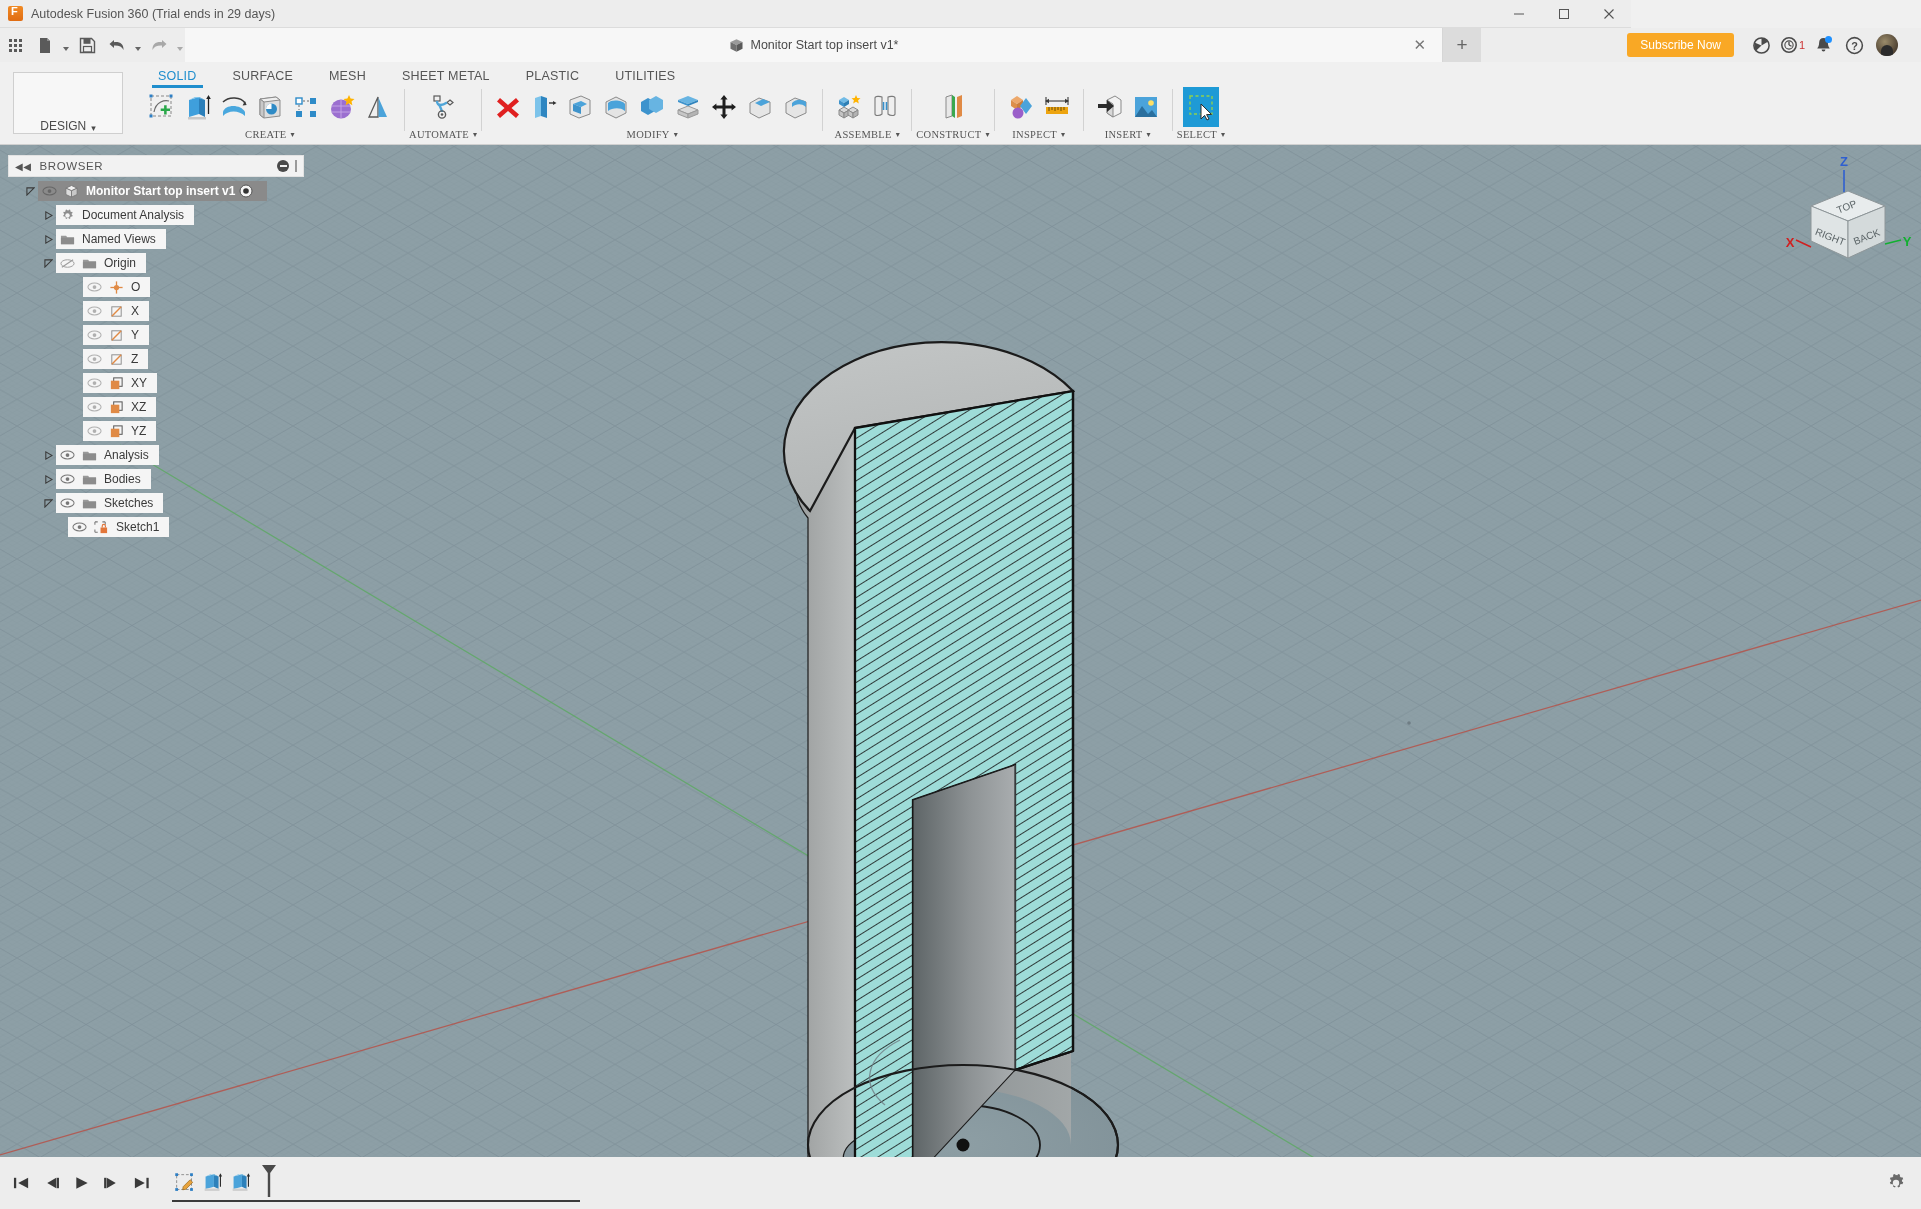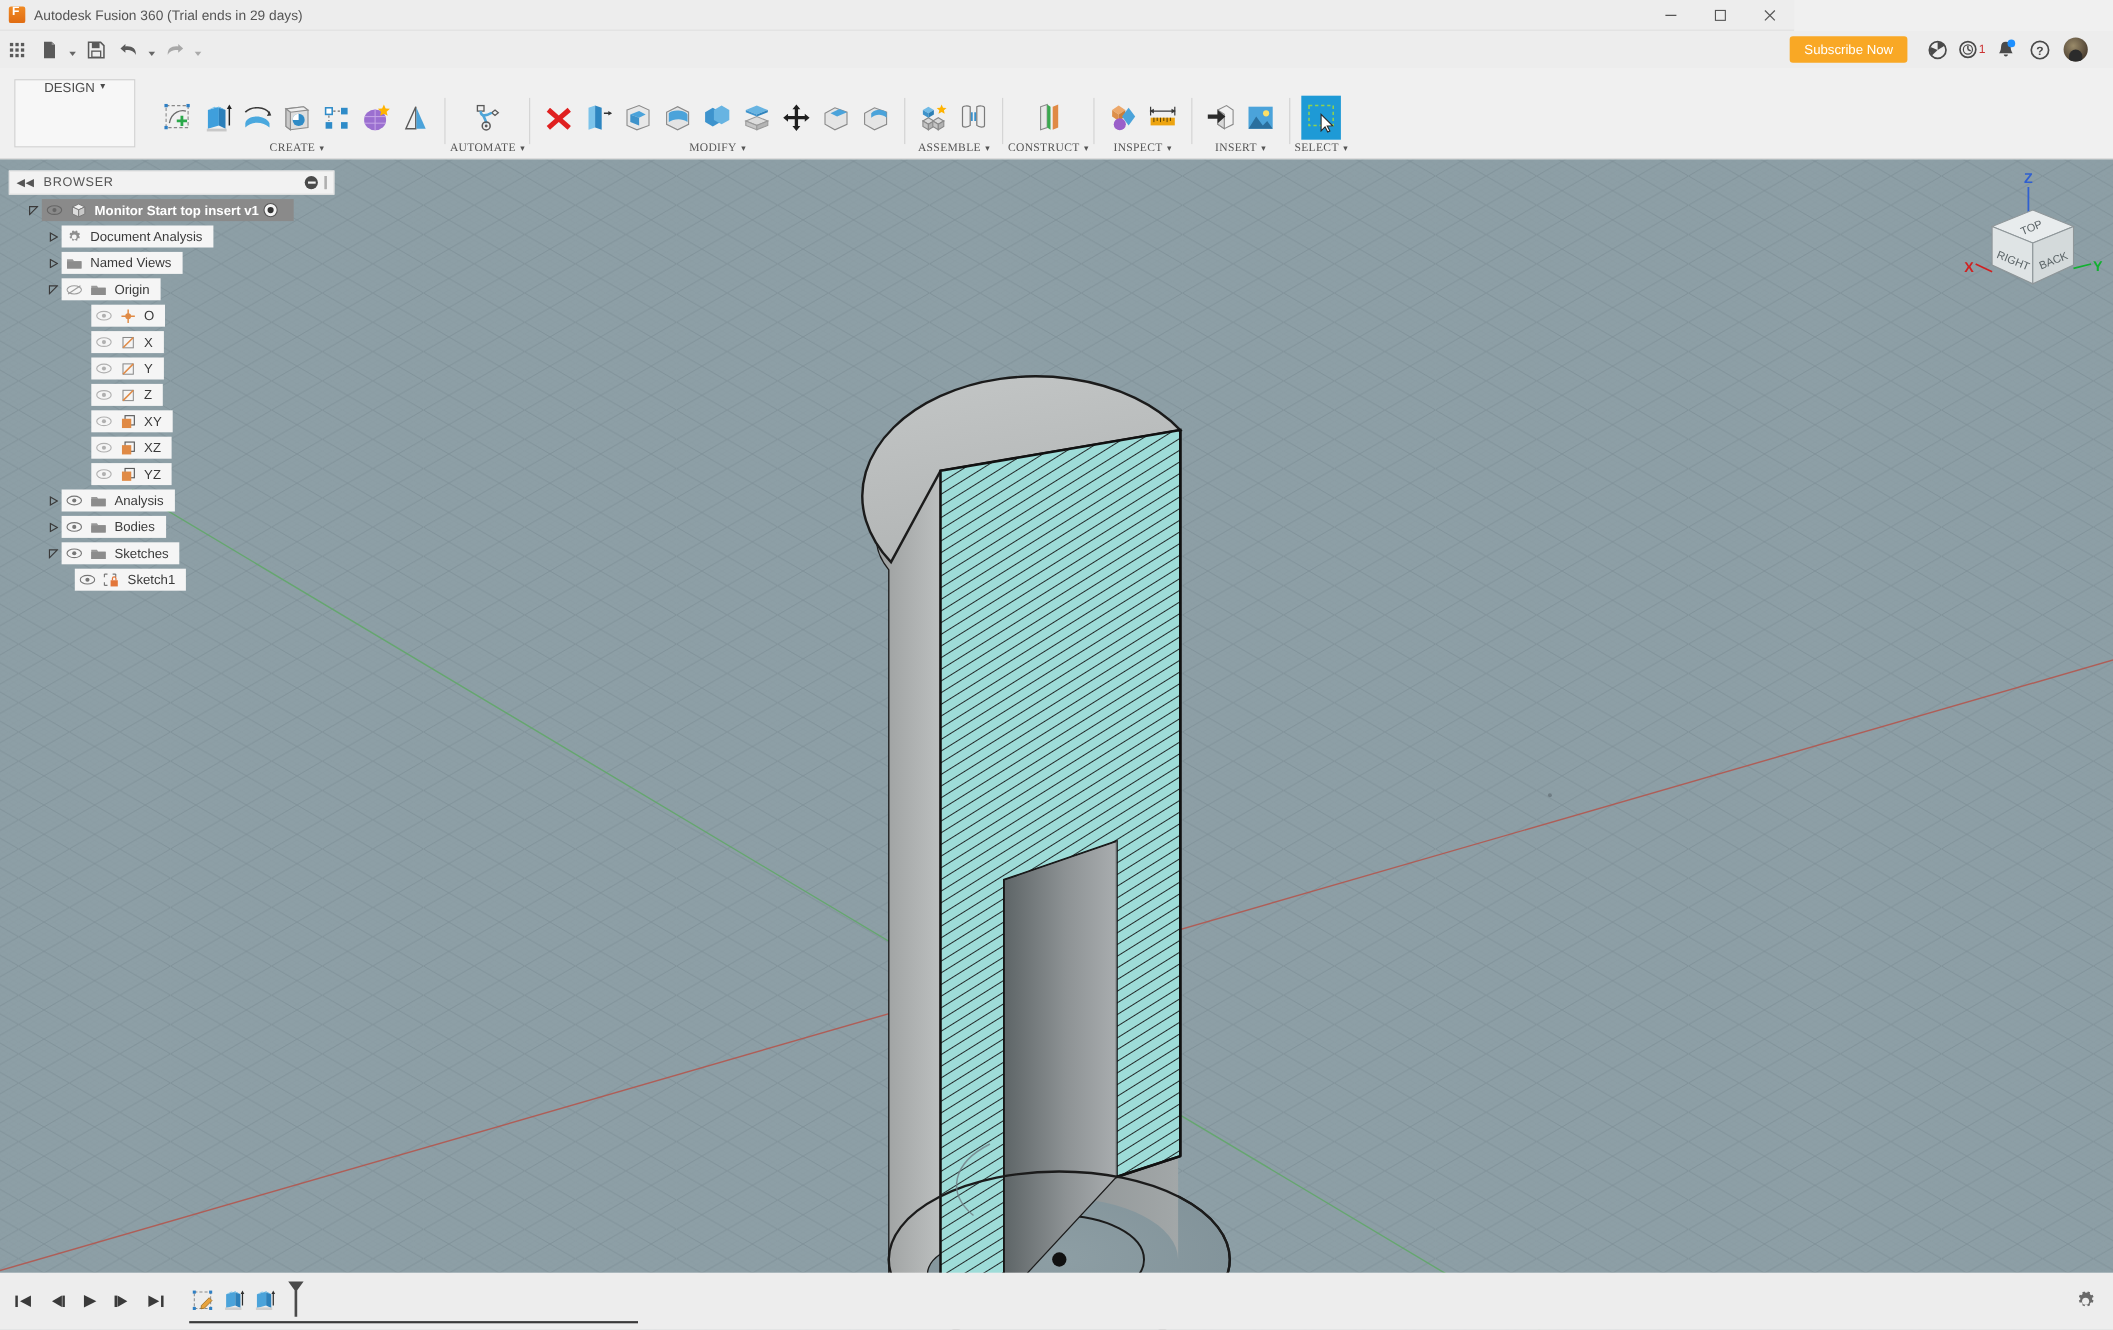--- a/index.html
+++ b/index.html
@@ -117,21 +117,21 @@
   }
 
   
   .ribbon {
     position: absolute; top: 62px; left: 0; width: 1921px; height: 83px;
     background: #f0f0f0; border-bottom: 1px solid #d0d0d0;
   }
   .designbox {
     position: absolute; left: 13px; top: 10px; width: 110px; height: 62px;
     background: #f7f7f7; border: 1px solid #cfcfcf;
-    display: flex; align-items: flex-start; justify-content: center;
+    display: flex; align-items: flex-end; justify-content: center;
     font-size: 12px; color: #4a4a4a; gap: 5px;
   }
   .tabs {
     position: absolute; left: 140px; top: 0; display: flex; gap: 0;
   }
   .rtab {
     padding: 7px 18px 5px; font-size: 12.5px; color: #555; position: relative;
     letter-spacing: 0.2px;
   }
   .rtab.active { color: #1f8ecd; }
@@ -318,20 +318,32 @@
     <div class="qa-btn">
       <svg width="18" height="16" viewBox="0 0 18 16">
         <path d="M12 3 L16.5 7 L12 11 L12 8.4 C7 8.2 4 9.5 2.5 13 C2.2 7 6 4.6 12 5.2 Z" fill="#a8a8a8"></path>
       </svg>
     </div>
     <div class="qa-caret">
         <span class="caret-dn" style="border-top-color:#aaa"></span>
       </div>
   </div>
 
+  <div class="doctabs">
+    <div class="doctab">
+      <svg width="15" height="15" viewBox="0 0 16 16">
+        <path d="M8 1.2 L14.4 4.3 L8 7.4 L1.6 4.3 Z" fill="#9a9a9a"></path>
+        <path d="M1.6 4.3 L8 7.4 L8 14.6 L1.6 11.5 Z" fill="#707070"></path>
+        <path d="M14.4 4.3 L8 7.4 L8 14.6 L14.4 11.5 Z" fill="#5a5a5a"></path>
+      </svg>
+      <span>Monitor Start top insert v1*</span>
+      <span class="tabclose">✕</span>
+    </div>
+    <div class="newtab">+</div>
+  </div>
 
   <div class="rightzone">
     <div class="subscribe">Subscribe Now</div>
     <div class="ricon">
       <svg width="19" height="19" viewBox="0 0 20 20">
         <circle cx="10" cy="10" r="8" fill="none" stroke="#4a4a4a" stroke-width="1.6"></circle>
         <path d="M10 10 L10 2.2 A7.8 7.8 0 0 1 16.6 6 Z" fill="#4a4a4a"></path>
         <path d="M10 10 L4.5 15.2 A7.8 7.8 0 0 1 3.2 7 Z" fill="#4a4a4a"></path>
       </svg>
     </div>
@@ -360,20 +372,28 @@
     <div class="avatar"></div>
   </div>
 
   <div class="ribbon">
 
     <div class="designbox">
       <span>DESIGN</span>
       <span style="font-size:9px">▾</span>
     </div>
 
+    <div class="tabs">
+      <div class="rtab active">SOLID</div>
+      <div class="rtab">SURFACE</div>
+      <div class="rtab">MESH</div>
+      <div class="rtab">SHEET METAL</div>
+      <div class="rtab">PLASTIC</div>
+      <div class="rtab">UTILITIES</div>
+    </div>
 
     <div class="groups">
 
       <div class="group">
         <div class="grow">
           <div class="tbtn">
             <svg width="30" height="30" viewBox="0 0 30 30">
               <rect x="4" y="4" width="20" height="20" fill="none" stroke="#888" stroke-width="1" stroke-dasharray="3,2"></rect>
               <path d="M7 20 C9 9 18 8 22 9" fill="none" stroke="#6a6a6a" stroke-width="1.2"></path>
               <rect x="2.5" y="2.5" width="3" height="3" fill="#2e7fc4"></rect>

